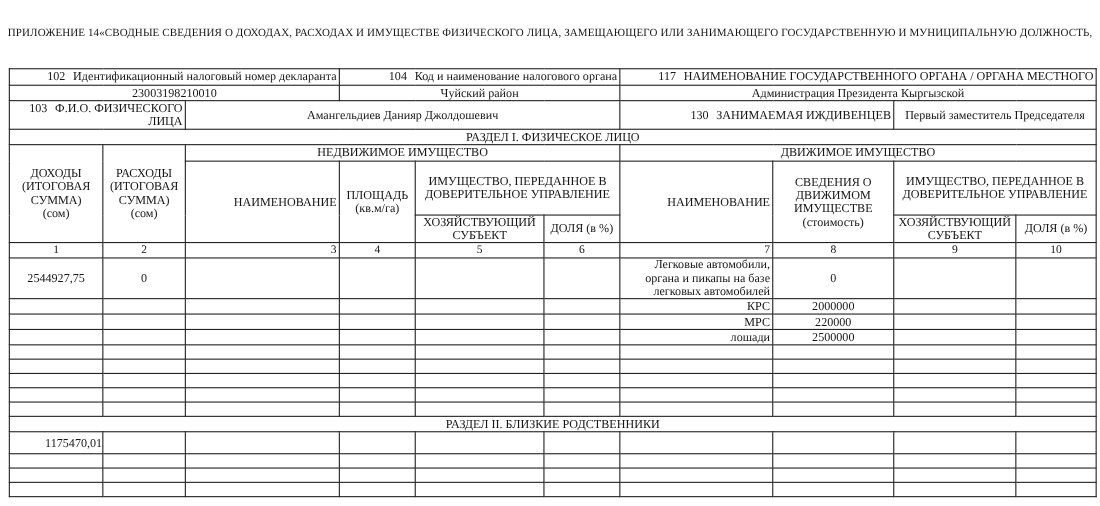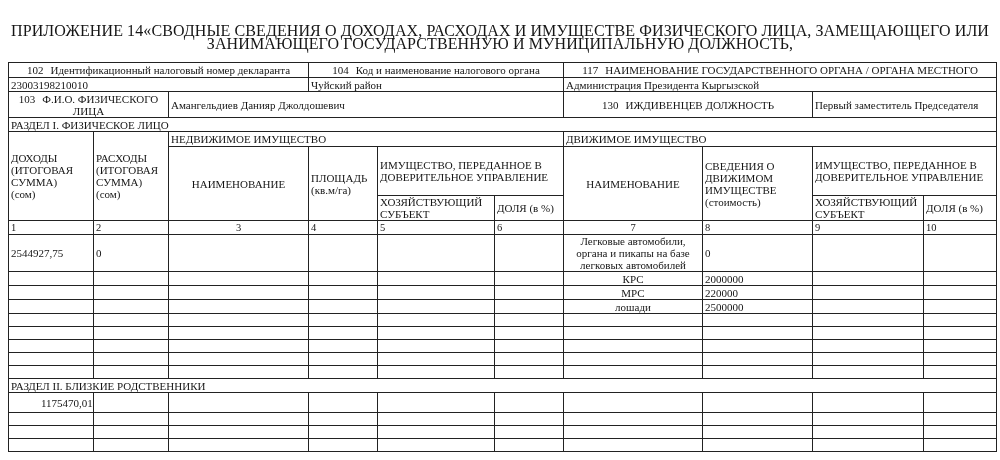--- a/index.html
+++ b/index.html
@@ -1,25 +1,25 @@
 <!DOCTYPE html>
 <html><head>
 <meta charset="utf-8">
 <style>
   html,body{margin:0;padding:0;background:#fff;}
   .page{position:relative;width:1000px;height:460px;background:#fff;
         font-family:"Liberation Serif", serif;color:#161616;overflow:hidden;}
   .doc-title{position:absolute;top:24px;left:0;width:100%;text-align:center;
-             font-size:16px;line-height:13px;letter-spacing:.1px;}
+             font-size:10px;line-height:13px;letter-spacing:.1px;}
   table.form{position:absolute;left:8px;top:62px;width:988px;
              border-collapse:collapse;table-layout:fixed;}
   td{border:1px solid #222;padding:0 2px;font-size:11px;line-height:12px;
      vertical-align:middle;overflow:hidden;}
-  .ac{}
-  .al{text-align:center;}
+  .ac{text-align:center;}
+  .al{text-align:right;}
   .pre{white-space:pre-line;}
   .code{display:inline-block;margin-right:7px;}
   .num{font-size:10.5px;}
   
   .h-r1 td{height:14px;} .h-r2 td{height:13px;} .h-r3{height:26px;}
   .h-sec td{height:13px;} .h-grp td{height:14px;}
   .h-hd{height:49px;} .h-sub{height:25px;} .h-num td{height:13px;}
   .h-d1{height:36px;} .h-d td{height:13px;} .h-e td{height:12px;}
   .h-v td{height:19px;padding-left:32px;}
   .name-cell{line-height:12px;}
@@ -54,21 +54,21 @@
       <td colspan="4" class="al"><span class="code">117</span><span>НАИМЕНОВАНИЕ ГОСУДАРСТВЕННОГО ОРГАНА / ОРГАНА МЕСТНОГО</span></td>
     </tr>
     <tr class="h-r2">
       <td colspan="3" class="ac">23003198210010</td>
       <td colspan="3" class="ac">Чуйский район</td>
       <td colspan="4" class="ac">Администрация Президента Кыргызской</td>
     </tr>
     <tr class="h-r3">
       <td colspan="2" class="al"><span class="code">103</span><span>Ф.И.О. ФИЗИЧЕСКОГО ЛИЦА</span></td>
       <td colspan="4" class="ac name-cell">Амангельдиев Данияр Джолдошевич</td>
-      <td colspan="2" class="al"><span class="code">130</span><span>ИЖДИВЕНЦЕВ ДОЛЖНОСТЬ</span></td>
+      <td colspan="2" class="al"><span class="code">130</span><span>ЗАНИМАЕМАЯ ИЖДИВЕНЦЕВ</span></td>
       <td colspan="2" class="ac">Первый заместитель Председателя</td>
     </tr>
 
     <tr class="h-sec">
       <td colspan="10" class="ac">РАЗДЕЛ I. ФИЗИЧЕСКОЕ ЛИЦО</td>
     </tr>
 
     <tr class="h-grp">
       <td rowspan="3" class="ac pre">ДОХОДЫ
 (ИТОГОВАЯ

